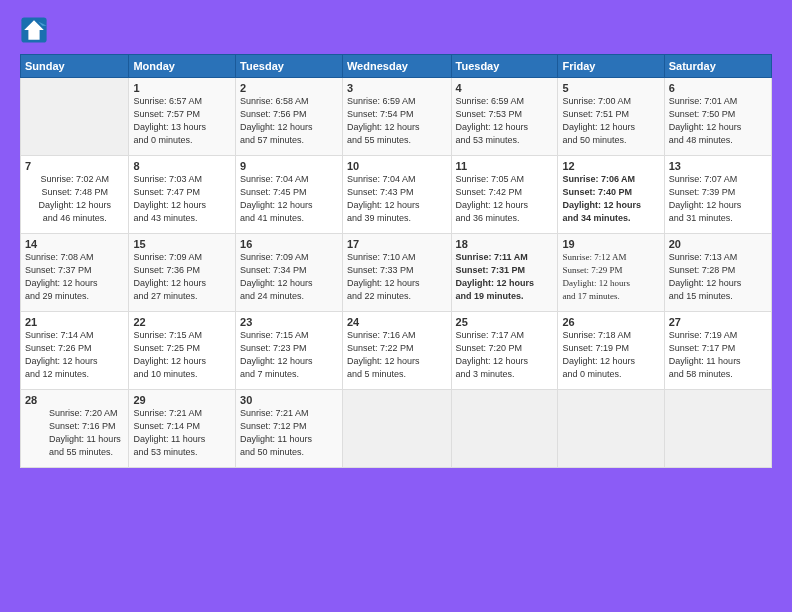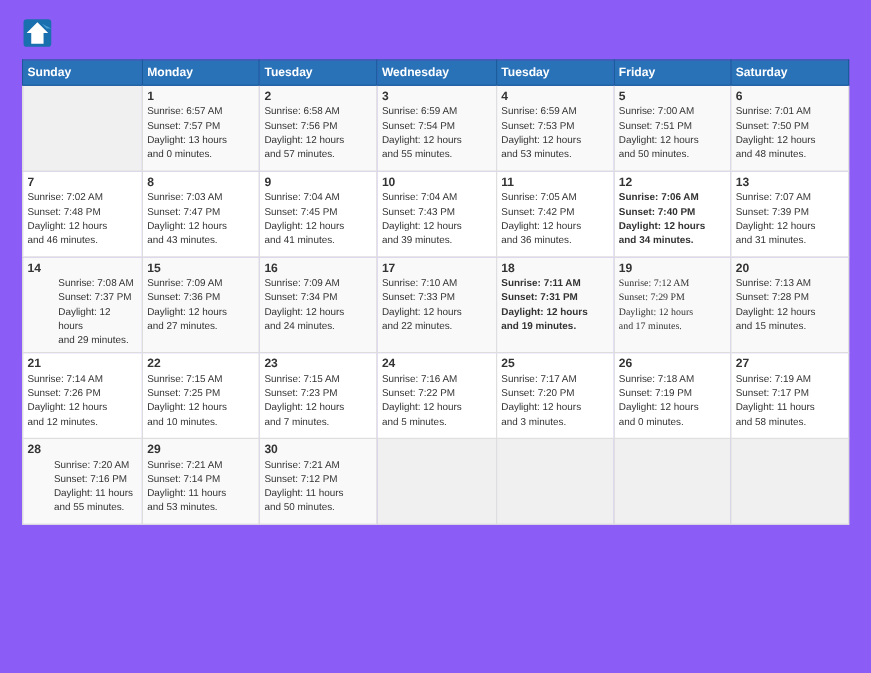--- a/index.html
+++ b/index.html
@@ -169,21 +169,21 @@
             <span class="day-number">6</span>
             <div class="day-info" style="white-space: pre-line;">Sunrise: 7:01 AM
 Sunset: 7:50 PM
 Daylight: 12 hours
 and 48 minutes.</div>
           </td>
         </tr>
         <tr>
           <td>
             <span class="day-number">7</span>
-            <div class="day-info" style="white-space: pre-line;">Sunrise: 7:02 AM
+            <div class="day-info" style="white-space: pre-line; text-align: center;">Sunrise: 7:02 AM
 Sunset: 7:48 PM
 Daylight: 12 hours
 and 46 minutes.</div>
           </td>
           <td>
             <span class="day-number">8</span>
             <div class="day-info" style="white-space: pre-line;">Sunrise: 7:03 AM
 Sunset: 7:47 PM
 Daylight: 12 hours
 and 43 minutes.</div>
@@ -220,21 +220,21 @@
             <span class="day-number">13</span>
             <div class="day-info" style="white-space: pre-line;">Sunrise: 7:07 AM
 Sunset: 7:39 PM
 Daylight: 12 hours
 and 31 minutes.</div>
           </td>
         </tr>
         <tr>
           <td>
             <span class="day-number">14</span>
-            <div class="day-info" style="white-space: pre-line; margin-left: 28px;">Sunrise: 7:08 AM
+            <div class="day-info" style="white-space: pre-line;">Sunrise: 7:08 AM
 Sunset: 7:37 PM
 Daylight: 12 hours
 and 29 minutes.</div>
           </td>
           <td>
             <span class="day-number">15</span>
             <div class="day-info" style="white-space: pre-line;">Sunrise: 7:09 AM
 Sunset: 7:36 PM
 Daylight: 12 hours
 and 27 minutes.</div>

